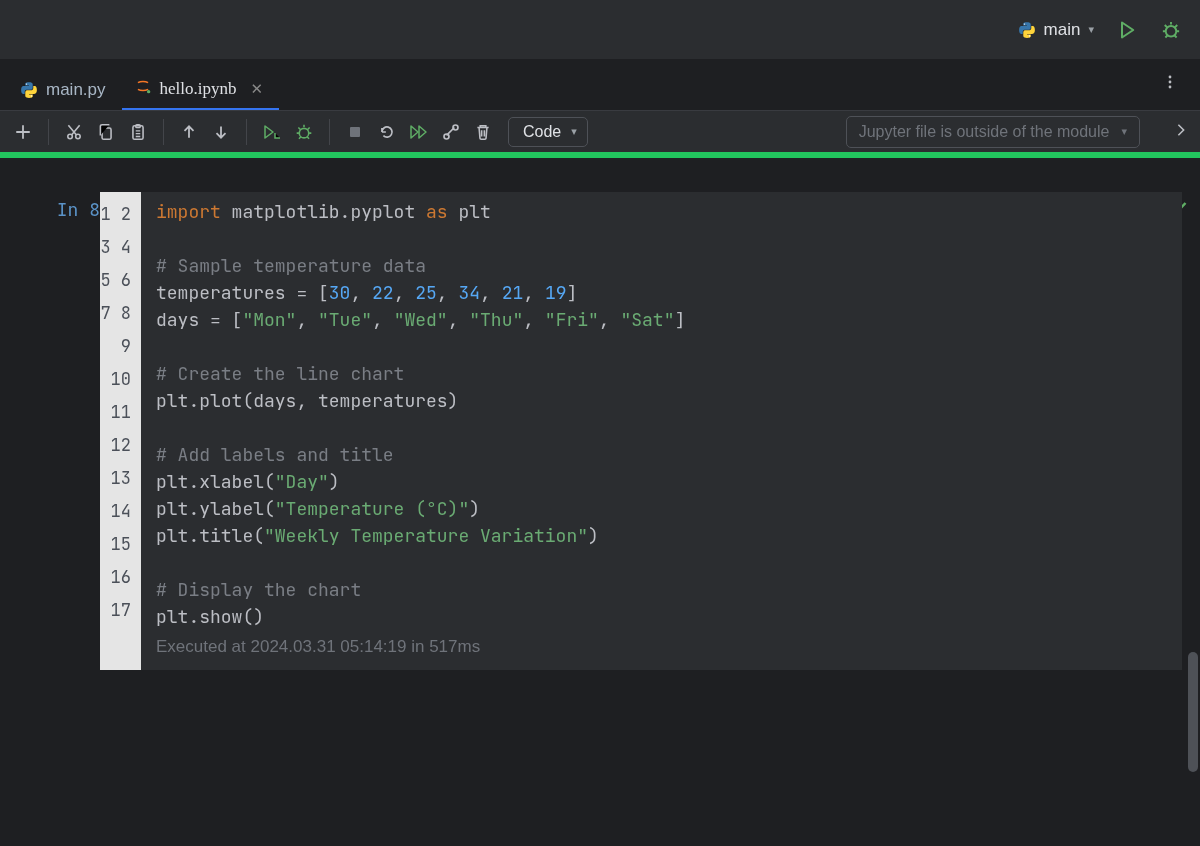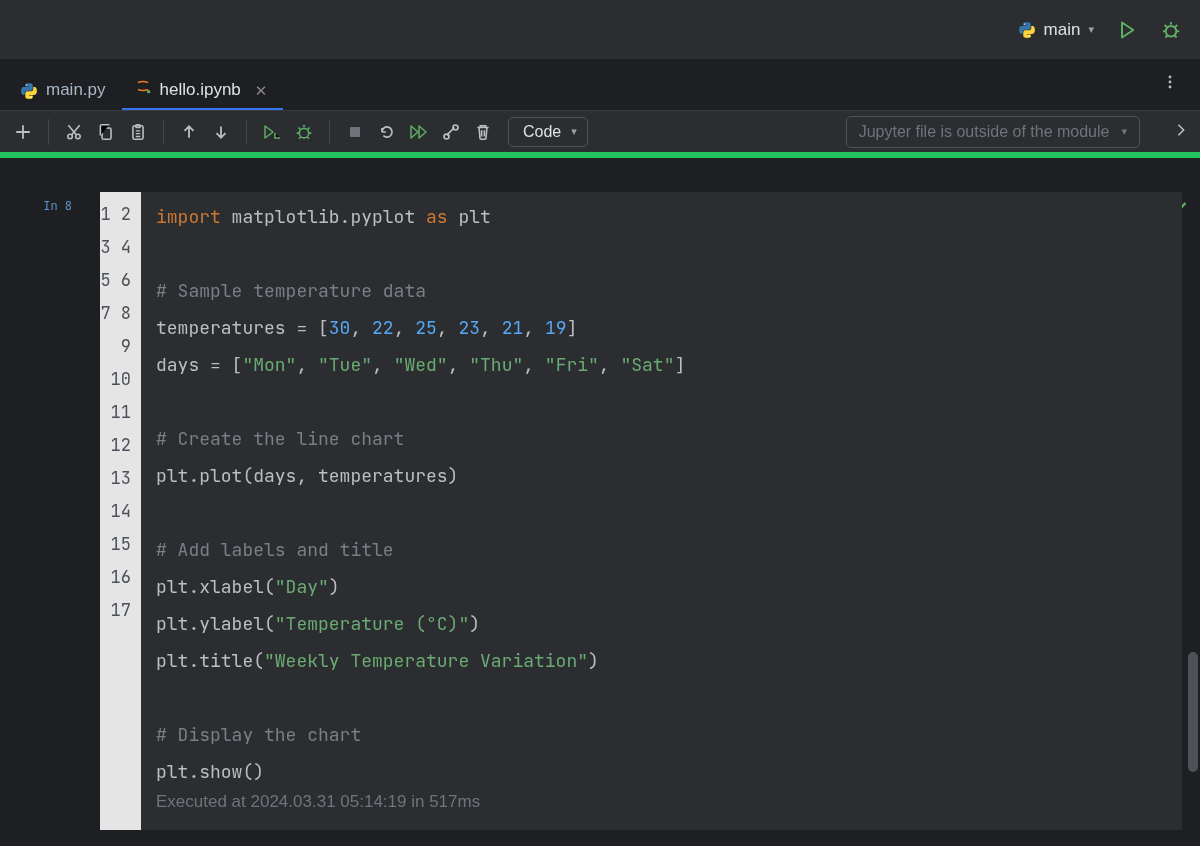--- a/index.html
+++ b/index.html
@@ -37,29 +37,29 @@
   .tabs-row {
     height: 50px;
     background: #1e1f22;
     display: flex;
     align-items: flex-end;
     padding-left: 8px;
     position: relative;
   }
   .tab {
     display: flex;
-    align-items: flex-end;
+    align-items: center;
     gap: 8px;
     padding: 12px 16px 10px 12px;
     color: #a9b7c6;
     cursor: pointer;
     position: relative;
     font-size: 17px;
   }
-  .tab.active { color: #dfe1e5; }
+  .tab.active { color: #dfe1e5; font-family: Liberation Serif, serif; }
   .tab.active::after {
     content: "";
     position: absolute;
     left: 0; right: 0; bottom: -1px;
     height: 3px;
     background: #3574f0;
   }
   .tab-close { color: #888; font-size: 15px; cursor: pointer; margin-left: 6px; }
   .tabs-menu {
     position: absolute;
@@ -128,44 +128,44 @@
     top: 6px; right: 12px;
     color: #5fad65;
   }
   .cell {
     display: flex;
     margin: 34px 18px 0 18px;
   }
   .prompt-col {
     width: 82px;
     text-align: right;
-    padding-right: 28px;
+    padding-right: 0;
     padding-top: 6px;
     color: #5b93c8;
     font-family: "JetBrains Mono","Menlo","Consolas",monospace;
-    font-size: 12px;
+    font-size: 18px;
   }
   .gutter-col {
     width: 42px;
     background: #e5e5e5;
     text-align: right;
     padding: 6px 10px 6px 0;
     color: #4b5059;
     font-family: "JetBrains Mono","Menlo","Consolas",monospace;
     font-size: 17px;
     line-height: 33px;
     border-right: 1px solid #2b2d30;
   }
   .code-col {
     flex: 1;
     background: #2b2d30;
     padding: 6px 12px 40px 14px;
     font-family: "JetBrains Mono","Menlo","Consolas",monospace;
     font-size: 18px;
-    line-height: 37px;
+    line-height: 27px;
     white-space: pre;
     color: #bcbec4;
     position: relative;
     border-radius: 0;
   }
   .tok-kw { color: #cc7832; }
   .tok-cmt { color: #7a7e85; }
   .tok-num { color: #56a8f5; }
   .tok-str { color: #6aab73; }
   .exec-info {
@@ -365,21 +365,21 @@
 11
 12
 13
 14
 15
 16
 17</div>
     <div class="code-col" id="code"><span class="tok-kw">import</span> matplotlib.pyplot <span class="tok-kw">as</span> plt
 
 <span class="tok-cmt"># Sample temperature data</span>
-temperatures = [<span class="tok-num">30</span>, <span class="tok-num">22</span>, <span class="tok-num">25</span>, <span class="tok-num">23</span>, <span class="tok-num">21</span>, <span class="tok-num">19</span>]
+temperatures = [<span class="tok-num">30</span>, <span class="tok-num">22</span>, <span class="tok-num">25</span>, <span class="tok-num">34</span>, <span class="tok-num">21</span>, <span class="tok-num">19</span>]
 days = [<span class="tok-str">"Mon"</span>, <span class="tok-str">"Tue"</span>, <span class="tok-str">"Wed"</span>, <span class="tok-str">"Thu"</span>, <span class="tok-str">"Fri"</span>, <span class="tok-str">"Sat"</span>]
 
 <span class="tok-cmt"># Create the line chart</span>
 plt.plot(days, temperatures)
 
 <span class="tok-cmt"># Add labels and title</span>
 plt.xlabel(<span class="tok-str">"Day"</span>)
 plt.ylabel(<span class="tok-str">"Temperature (°C)"</span>)
 plt.title(<span class="tok-str">"Weekly Temperature Variation"</span>)
 

